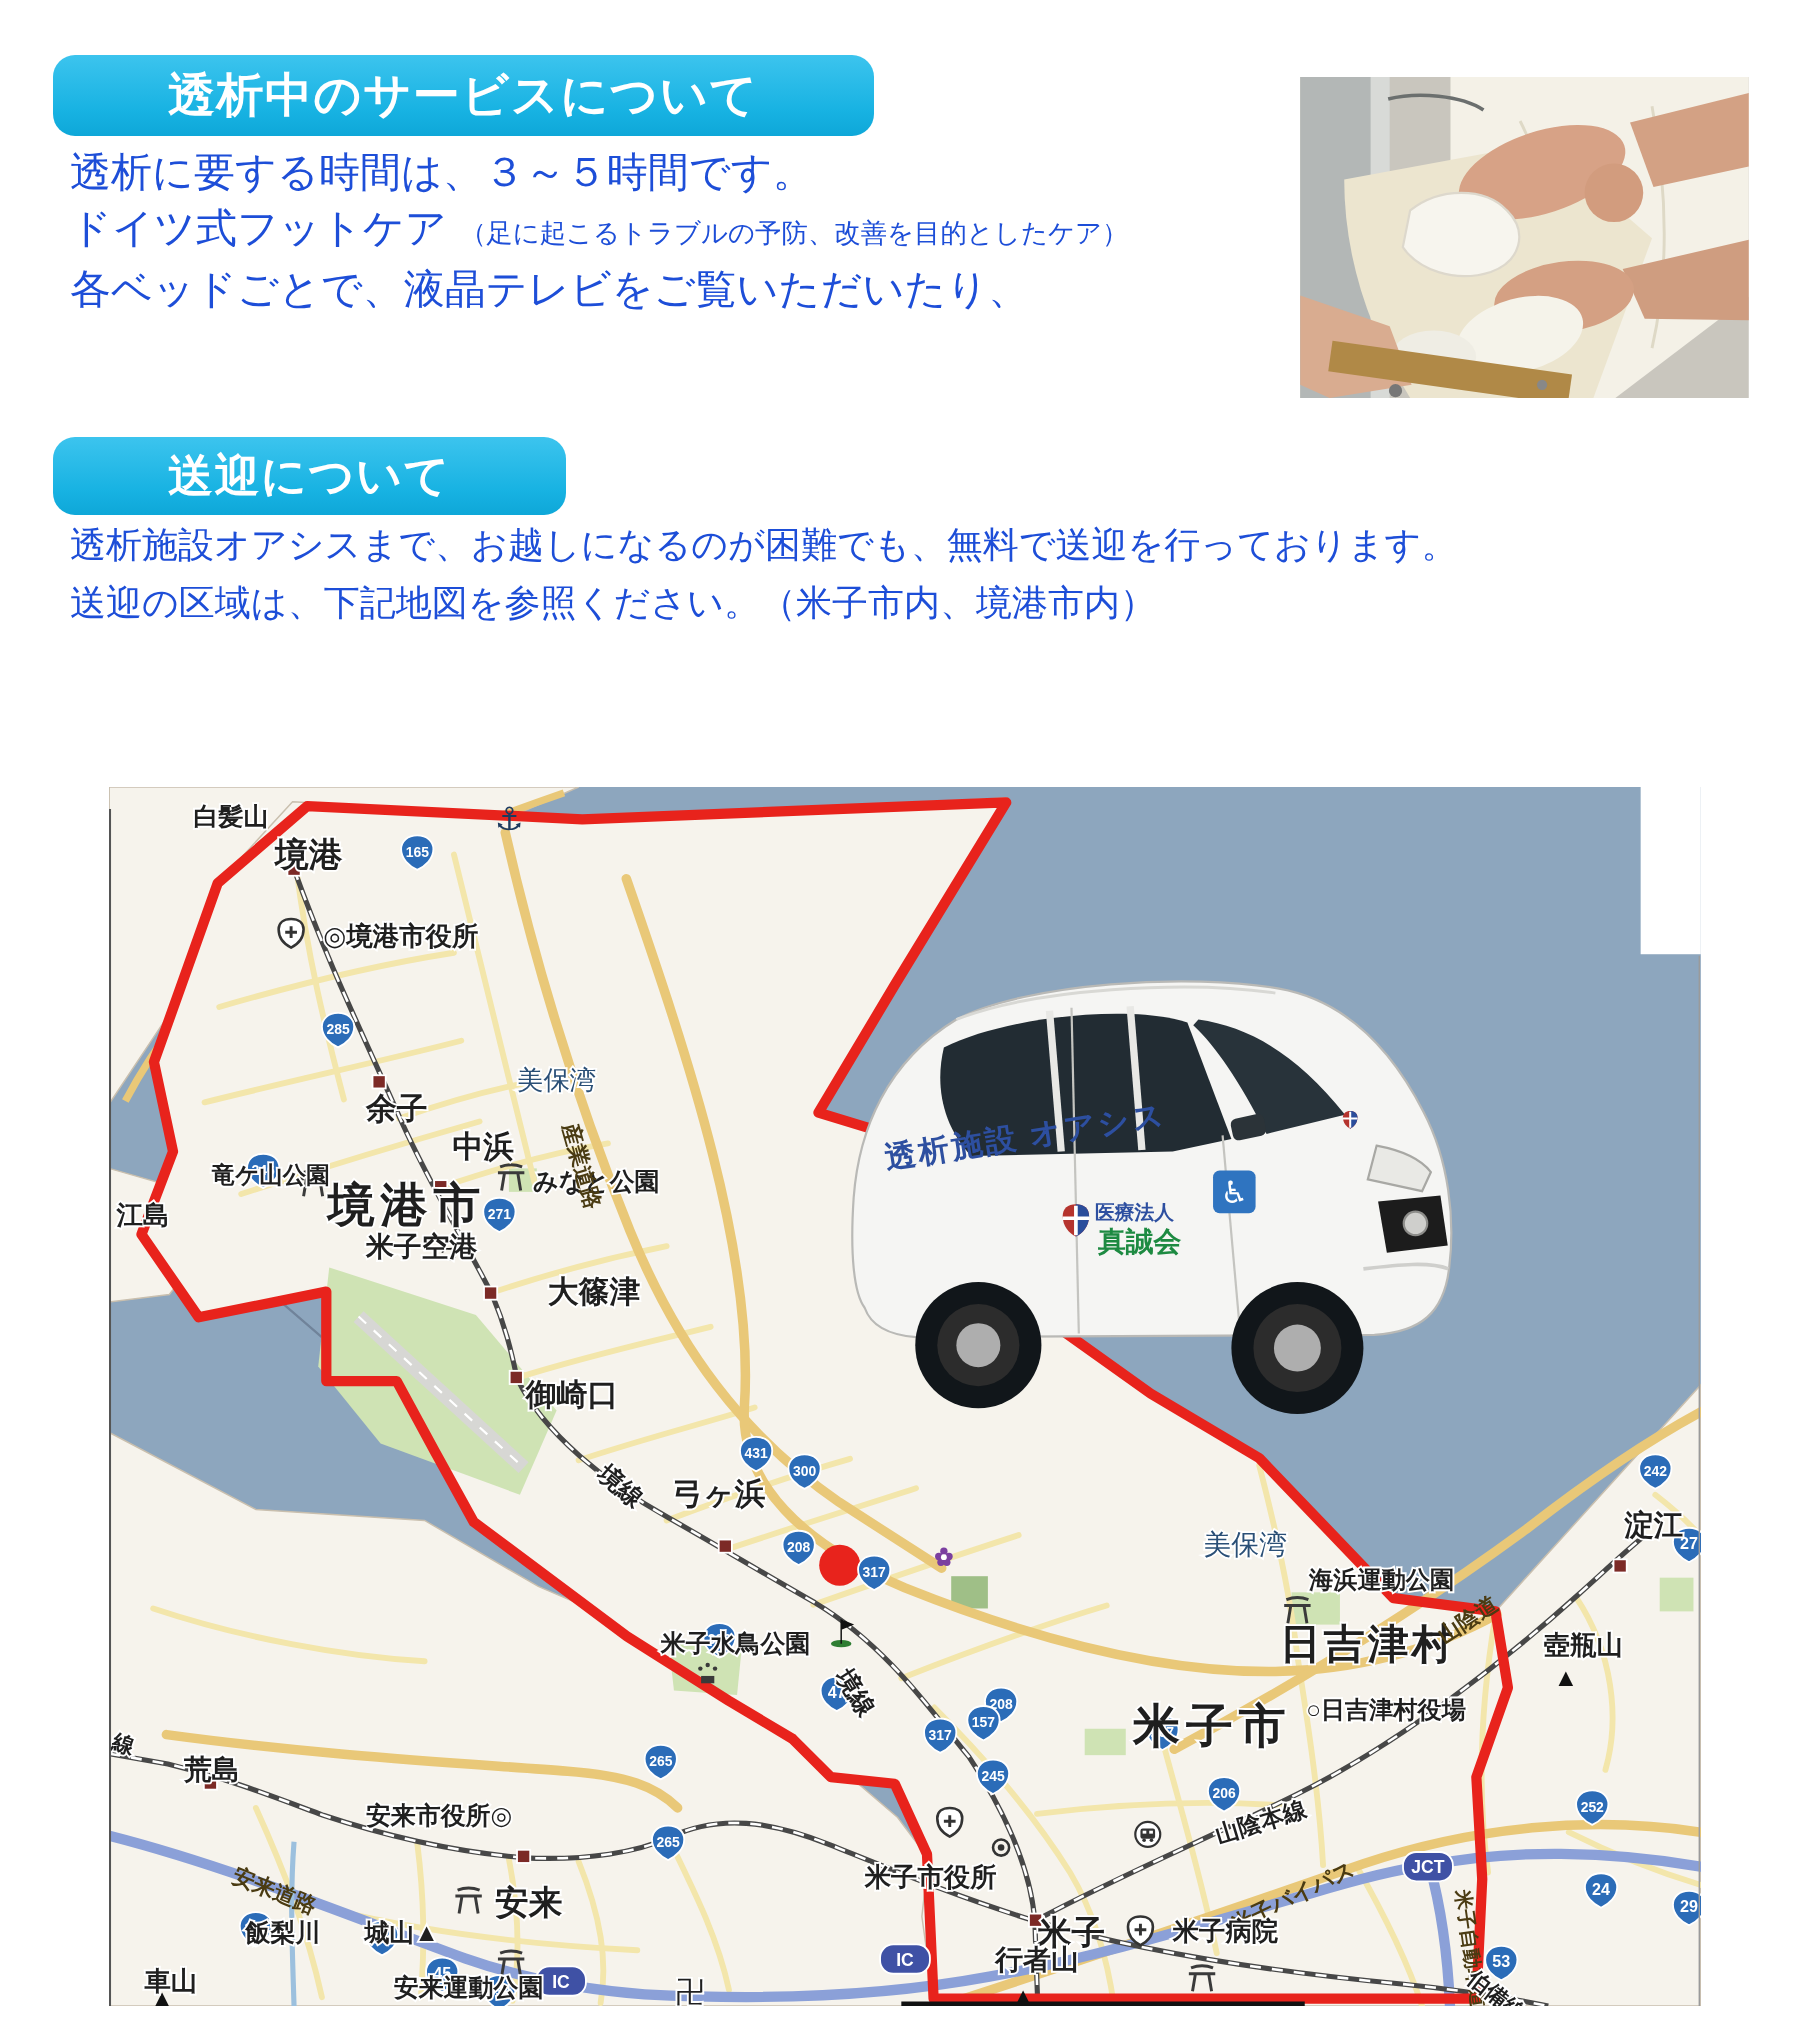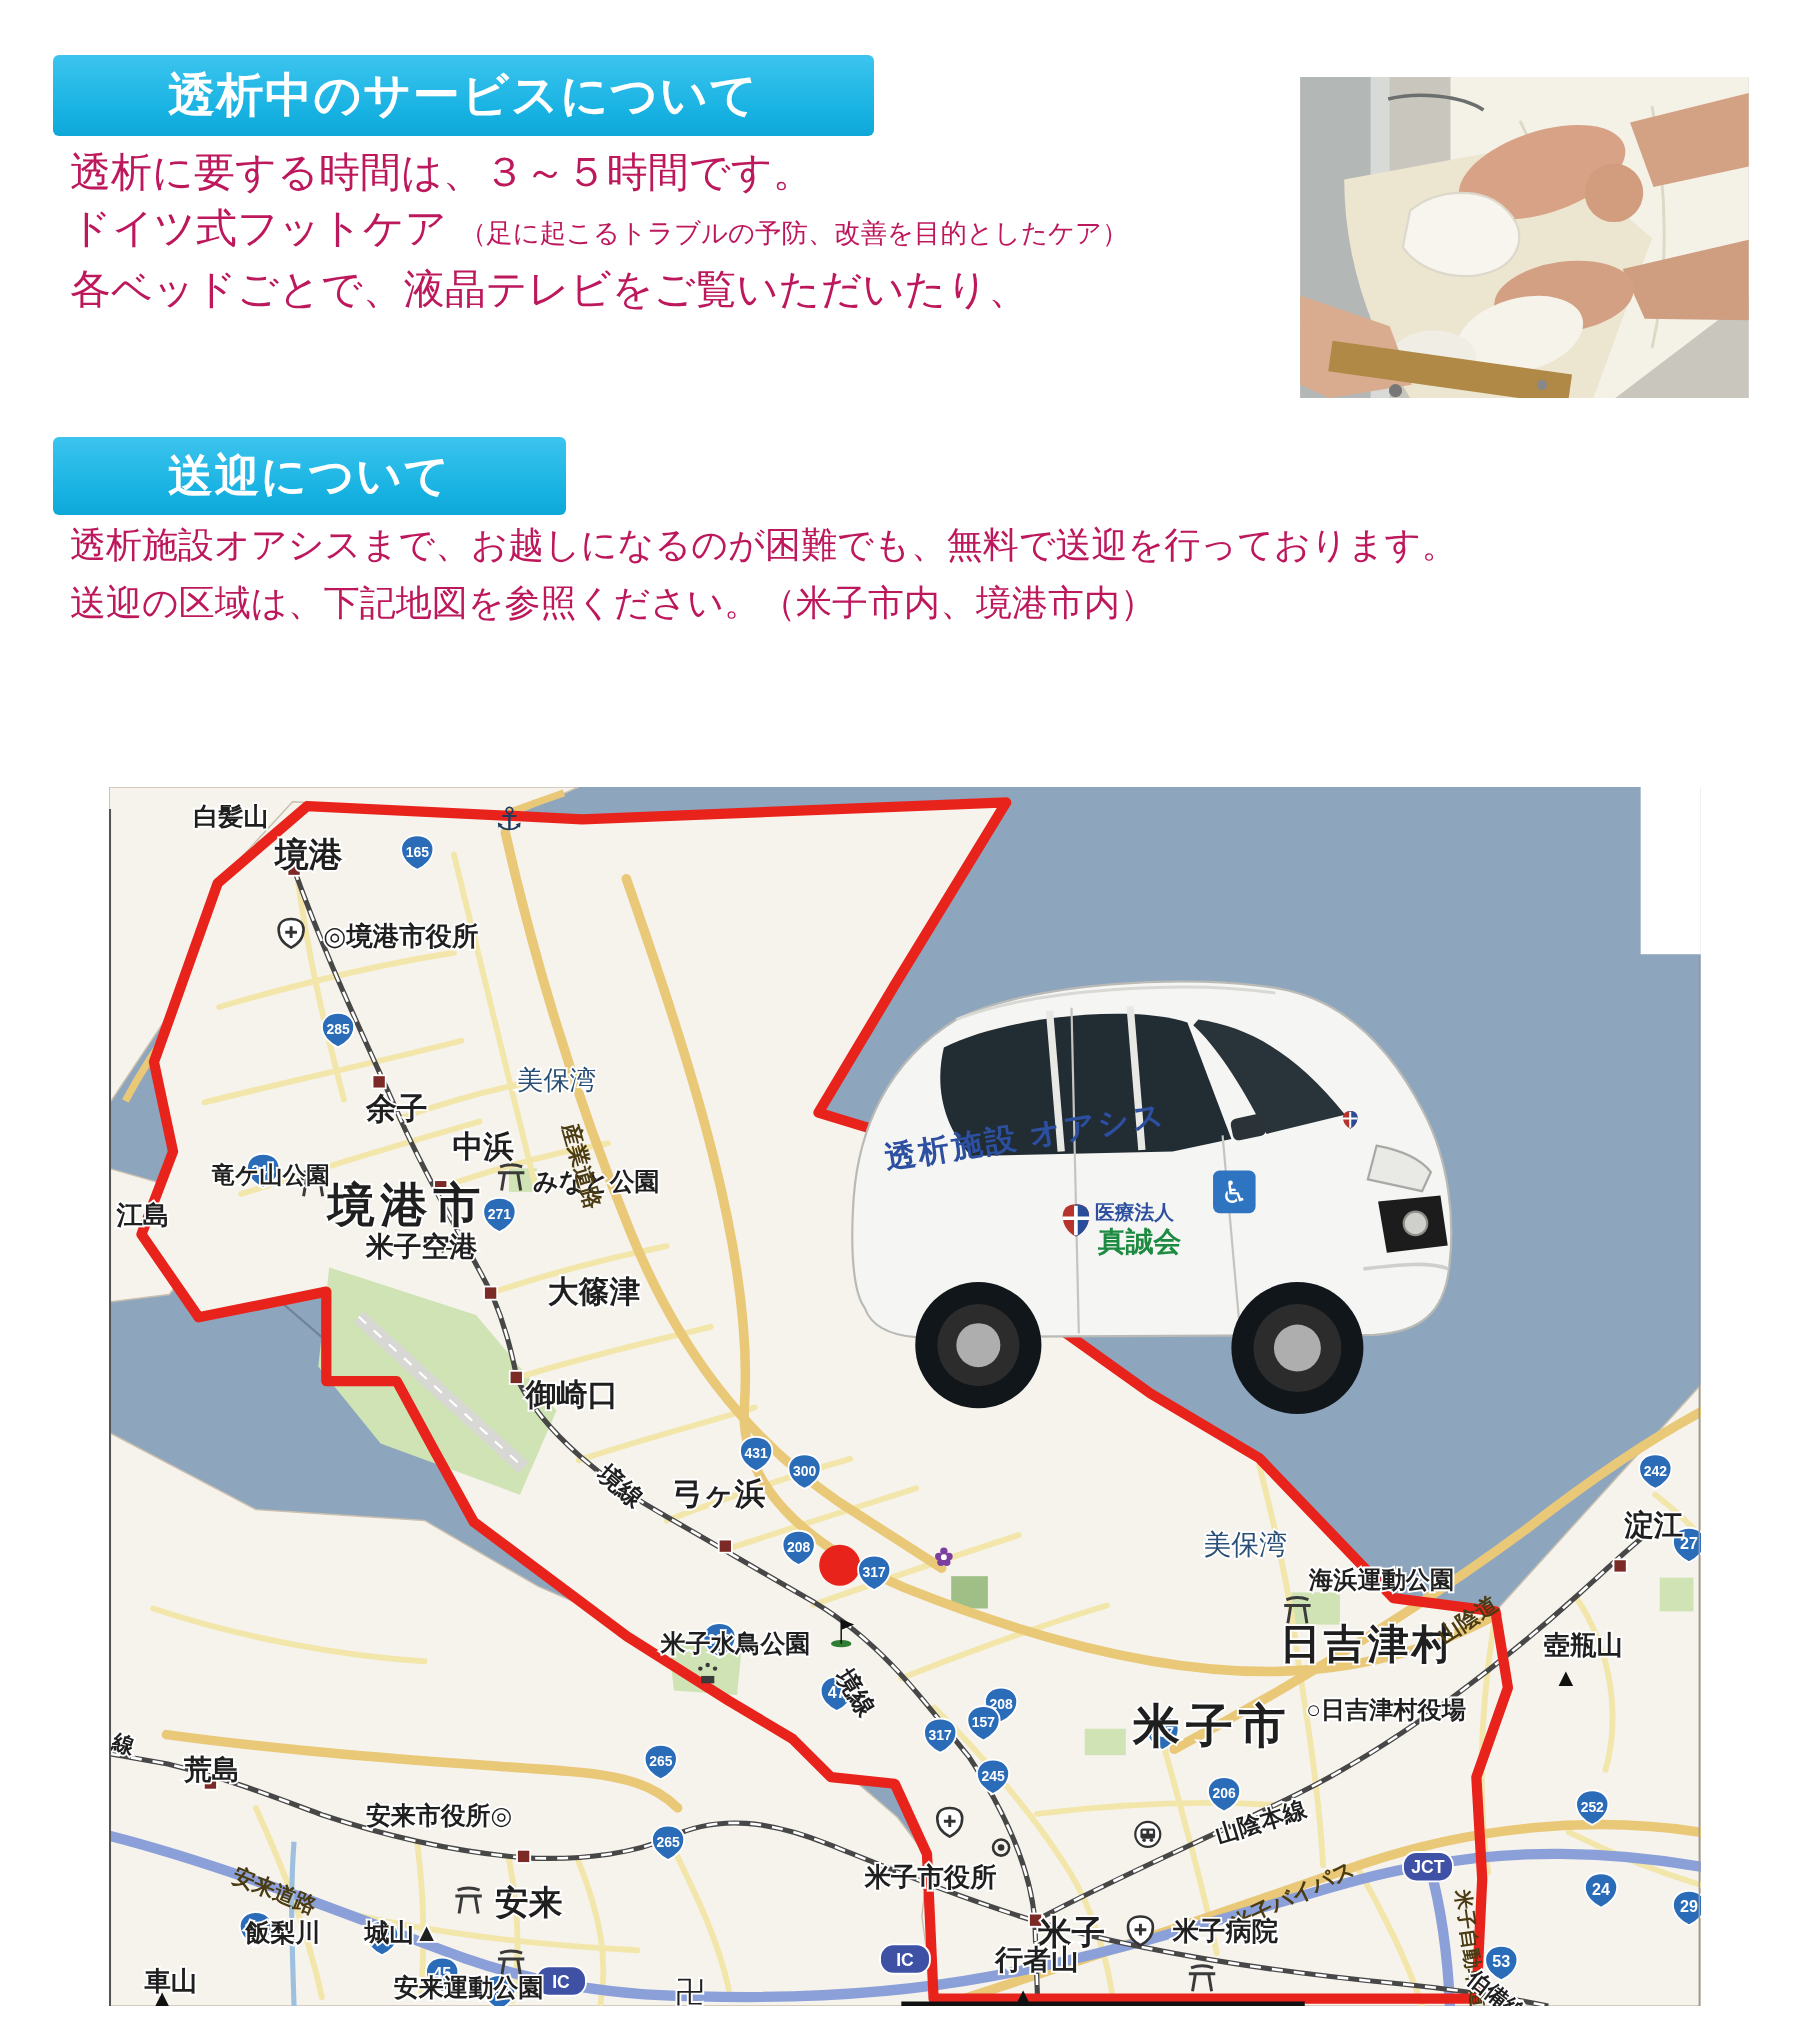--- a/index.html
+++ b/index.html
@@ -1,23 +1,23 @@
 <!DOCTYPE html>
 <html style="font-size:11.7px"><head>
 <meta charset="utf-8">
 <style>
   html,body{margin:0;padding:0;}
   body{background:#fff;font-family:"Liberation Sans","DejaVu Sans",sans-serif;}
   .page{position:relative;width:1819px;height:2035px;background:#fff;overflow:hidden;}
   .banner{position:absolute;background:linear-gradient(180deg,#3cc4ee 0%,#17b2e2 70%,#0ea7d8 100%);
-          border-radius:6px;display:flex;align-items:center;justify-content:center;
+          border-radius:22px;display:flex;align-items:center;justify-content:center;
           color:#fff;font-weight:bold;}
   .banner1{left:53px;top:55px;width:821px;height:81px;font-size:47px;letter-spacing:1.5px;}
   .banner2{left:53px;top:437px;width:513px;height:78px;font-size:45px;letter-spacing:1.5px;}
-  .para{position:absolute;color:#be185d;}
+  .para{position:absolute;color:#1d4ed8;}
   .para1{left:70px;top:144px;font-size:41px;line-height:56px;width:1218px;}
   .para2{left:70px;top:516px;font-size:36px;line-height:58px;width:1709px;}
   .pline{white-space:nowrap;}
   .note{font-size:26.4px;margin-left:13.2px;}
   .photo{position:absolute;left:1300px;top:77px;width:449px;height:321px;}
   .mapwrap{position:absolute;left:109px;top:787px;width:1592px;height:1219px;}
   svg text{font-family:"Liberation Sans","DejaVu Sans",sans-serif;}
 </style>
 </head>
 <body>

